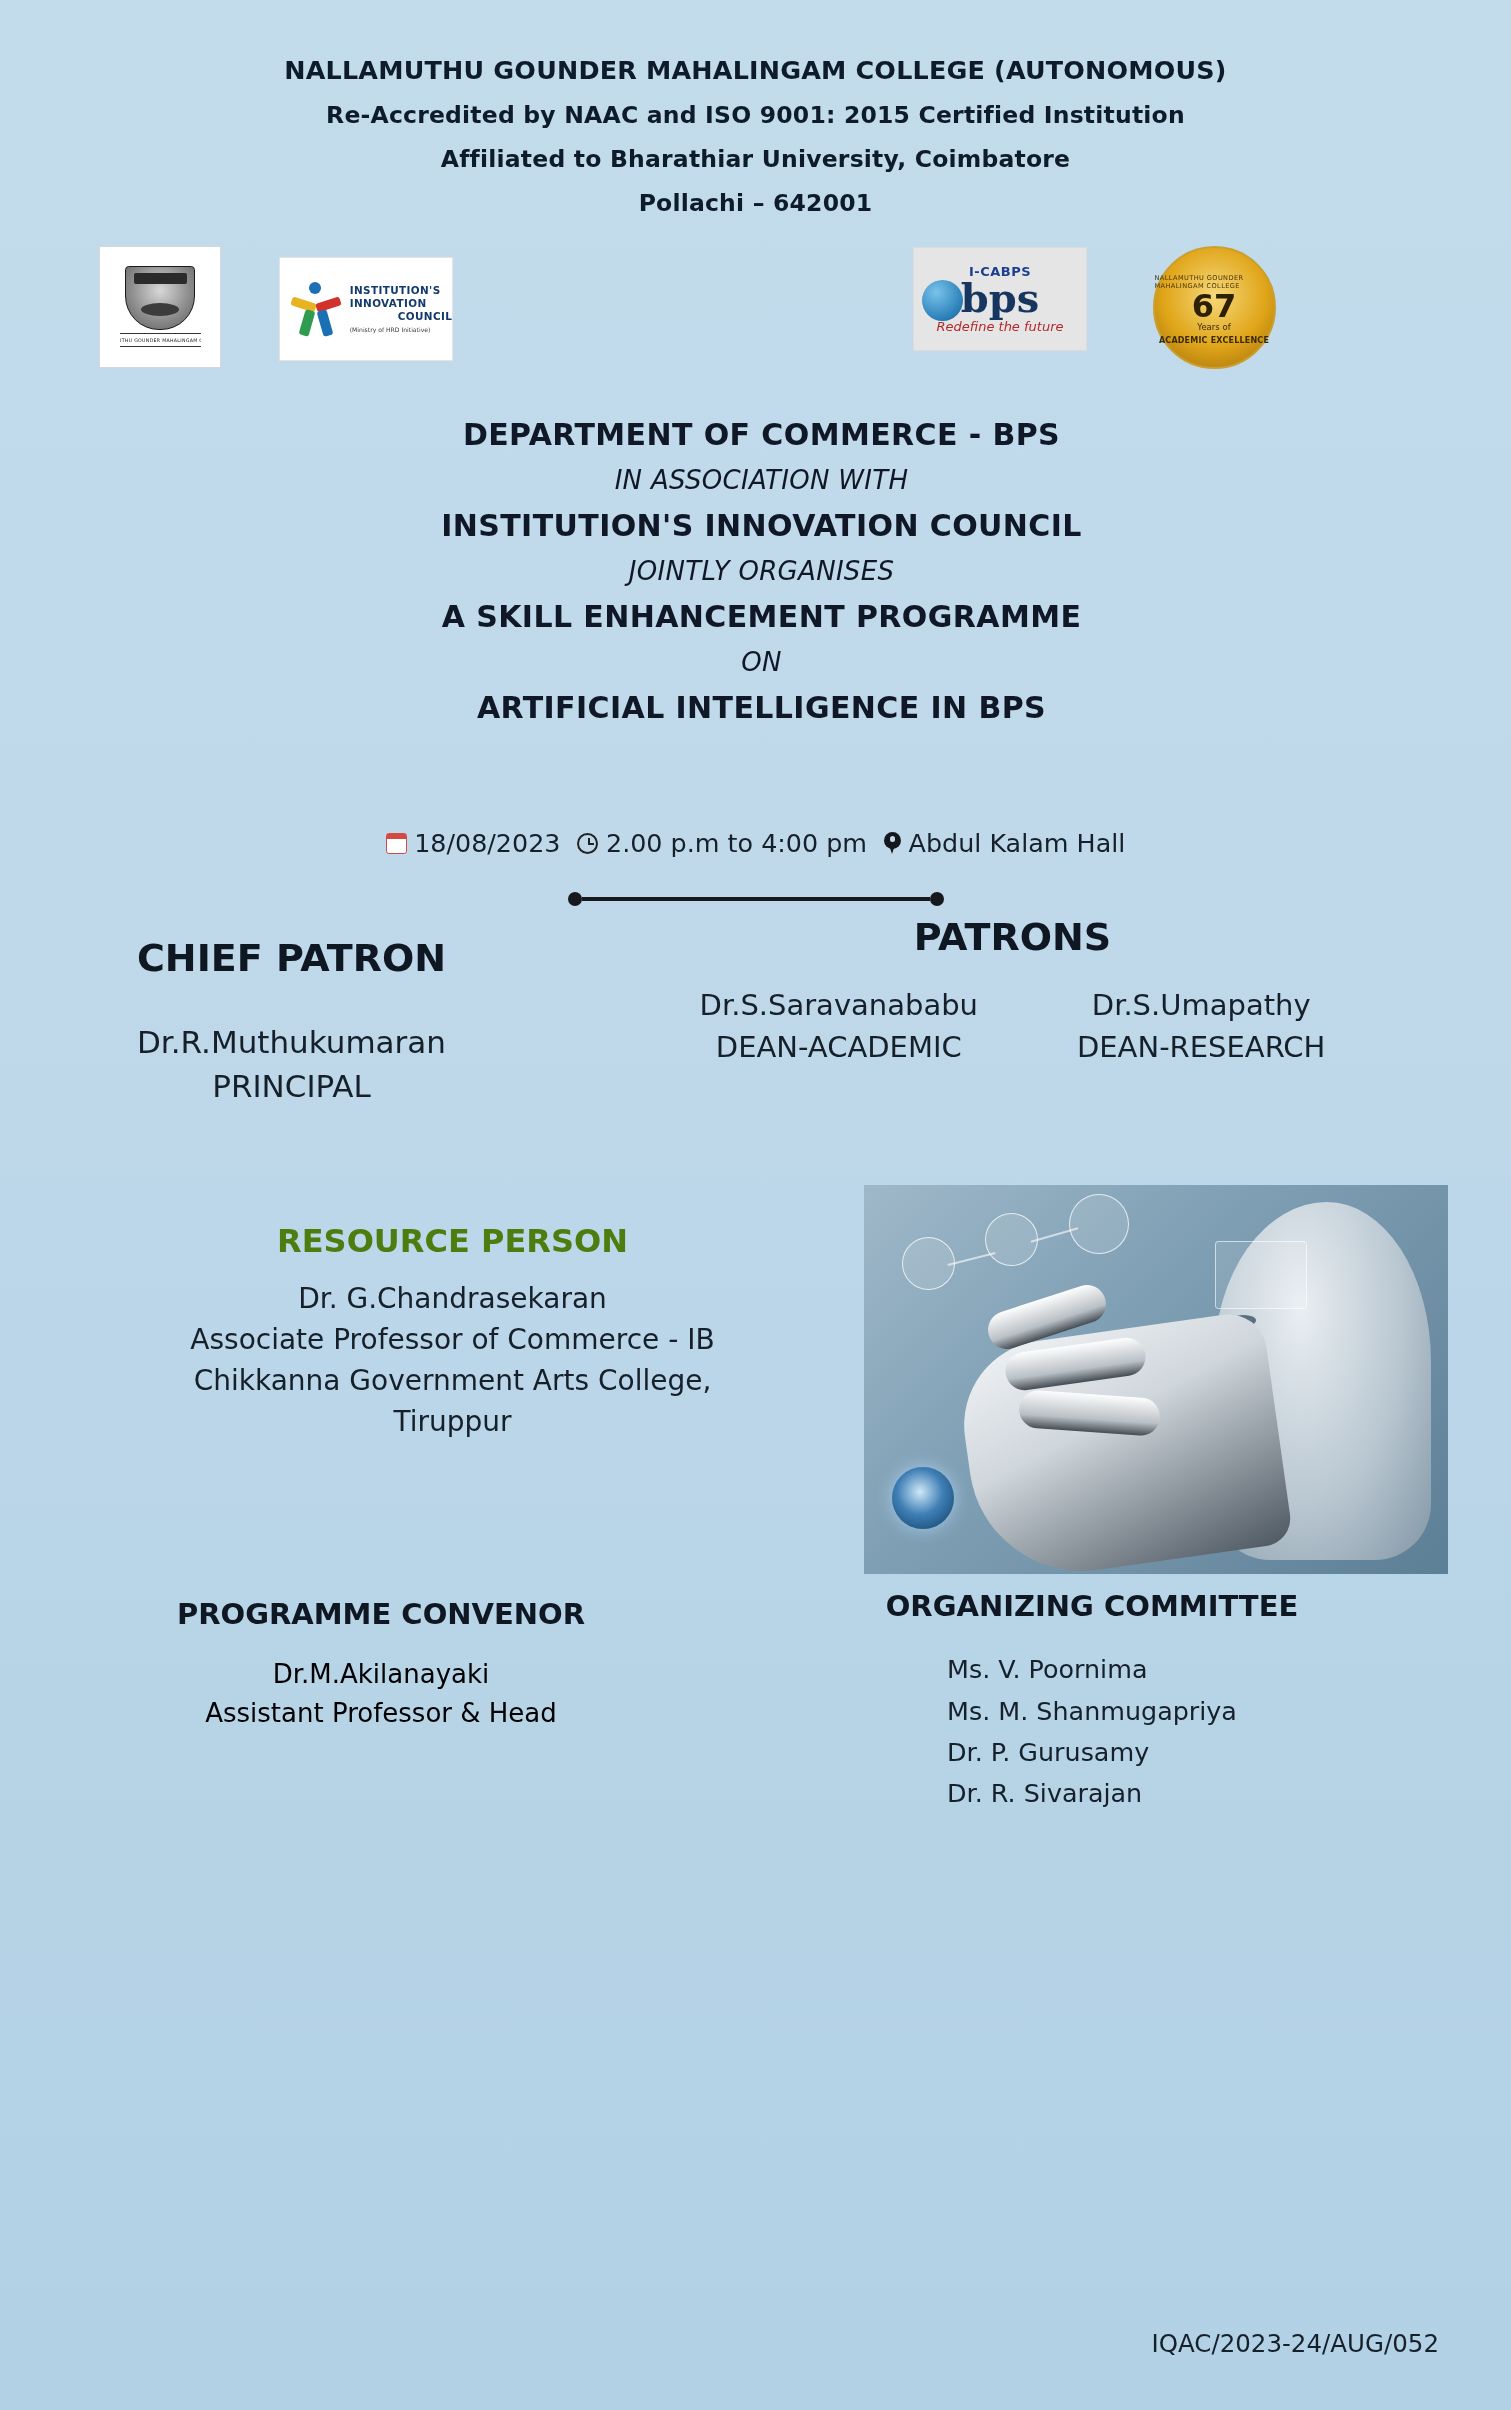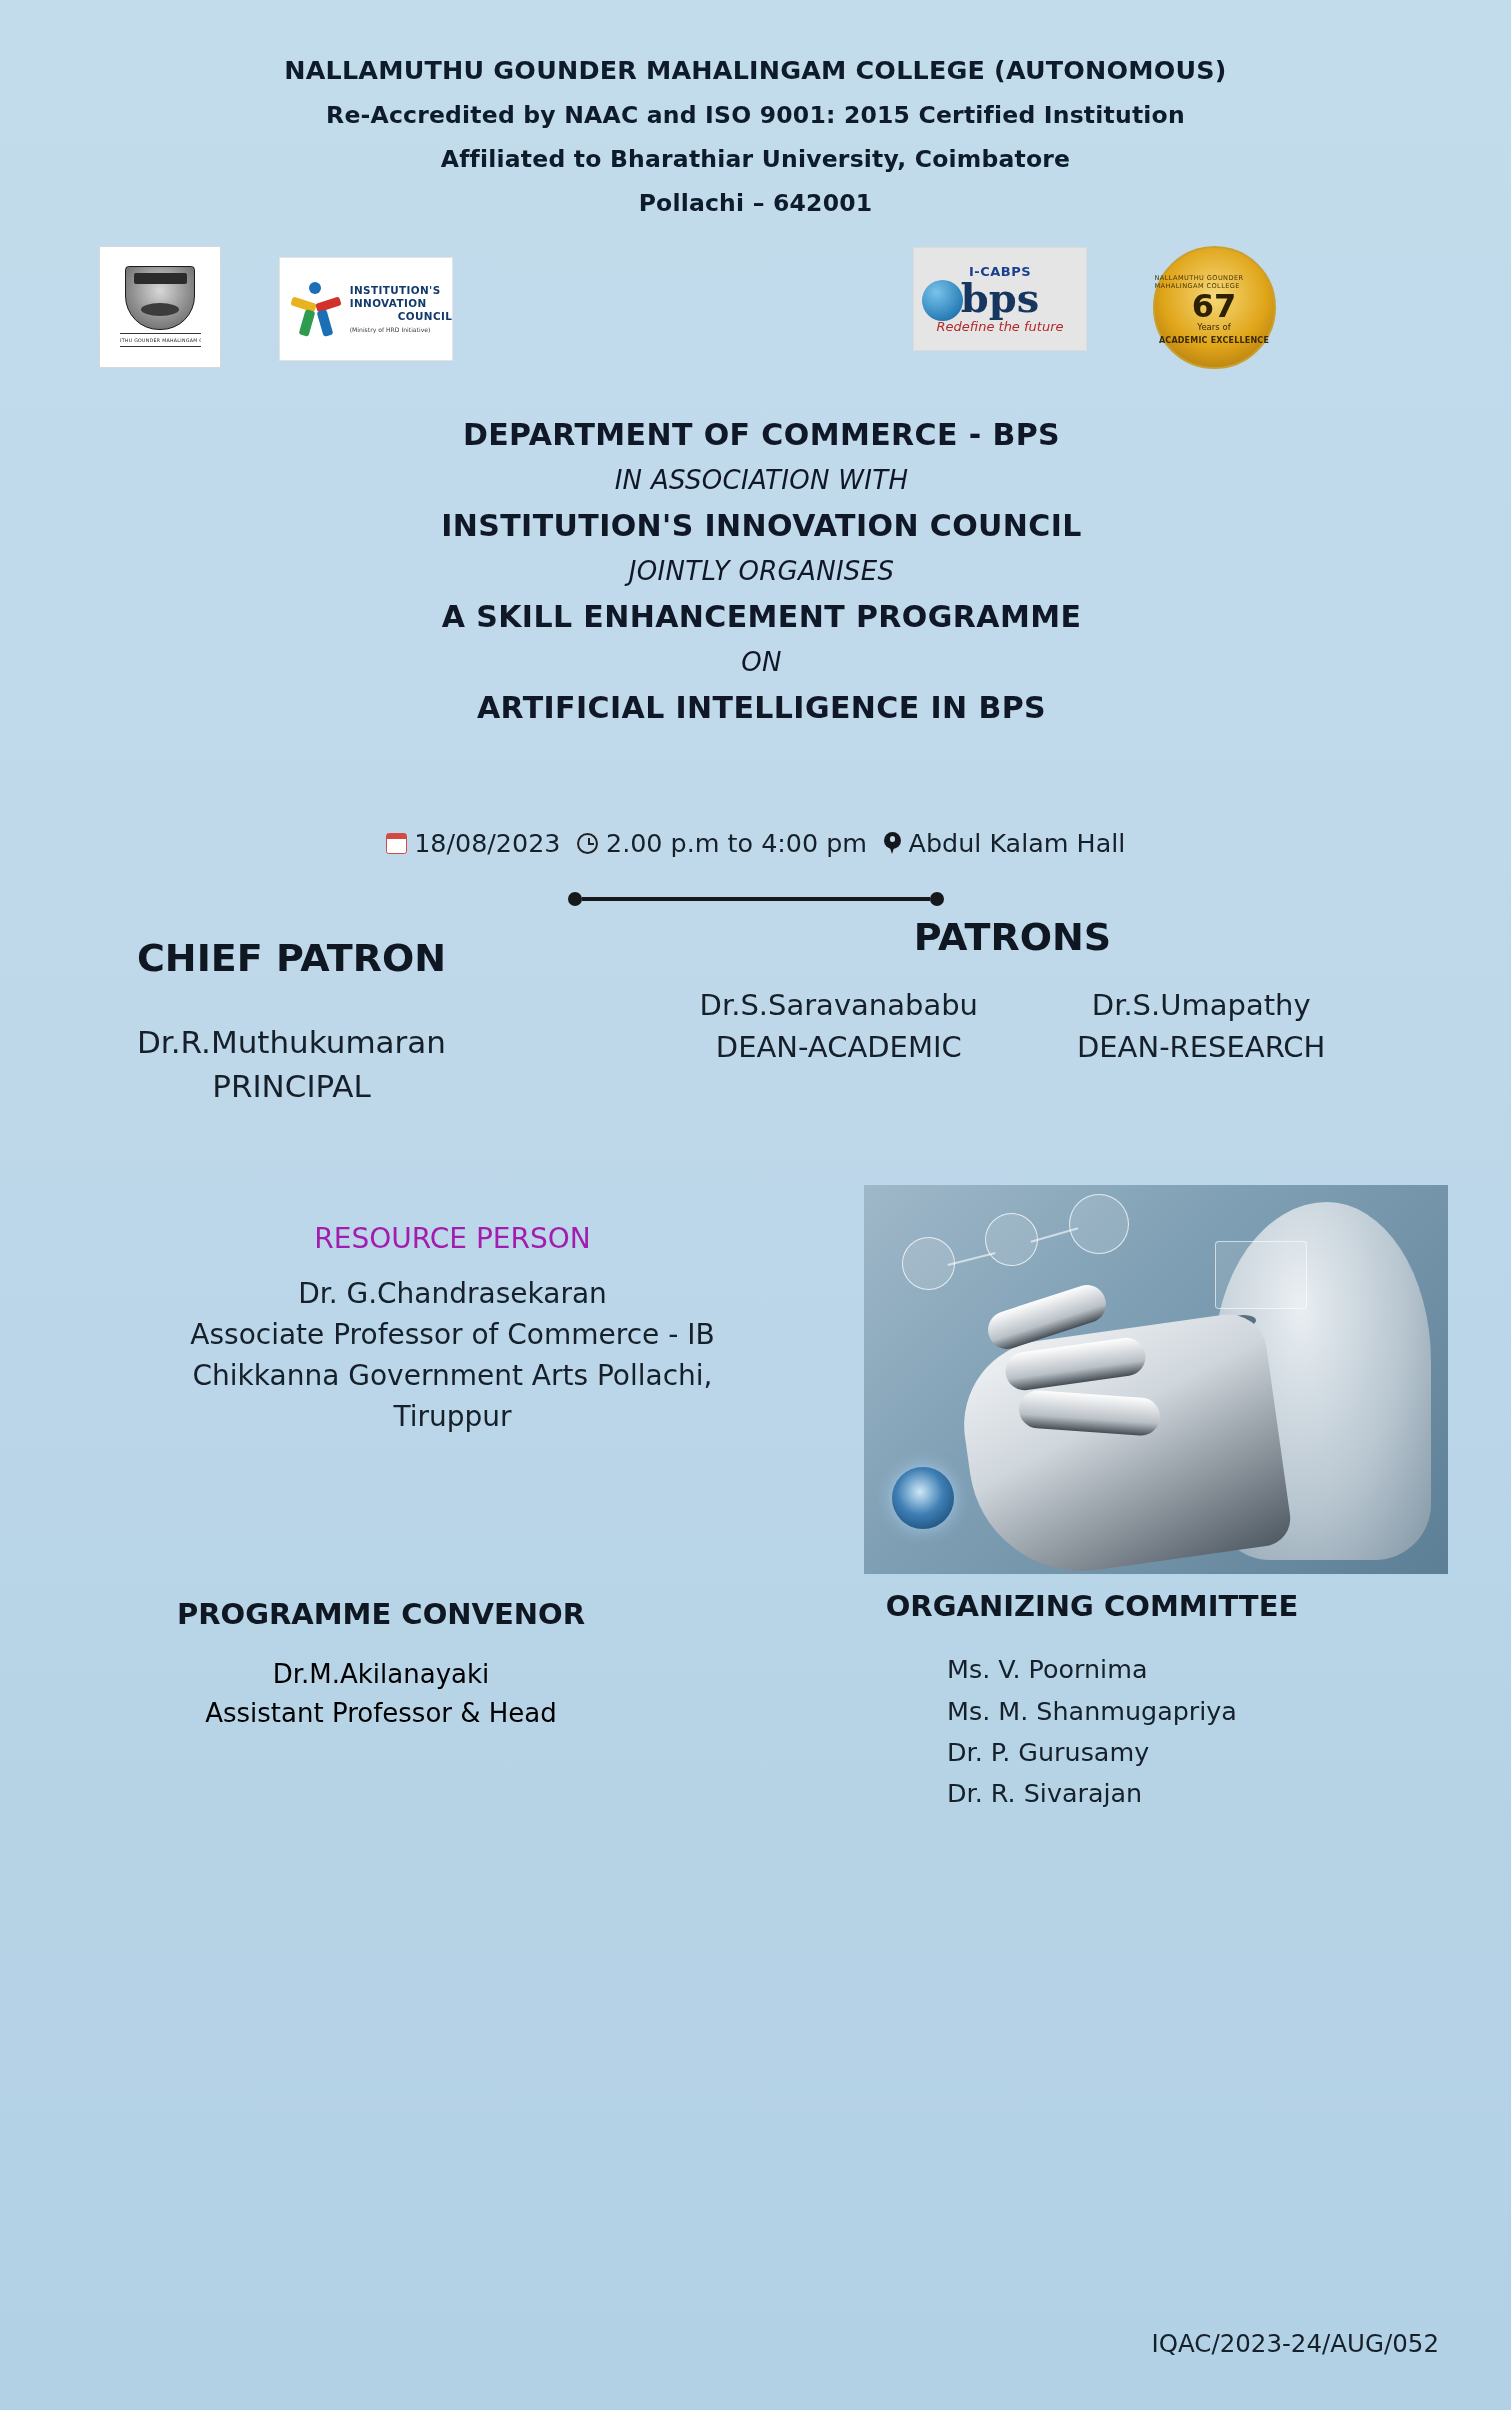--- a/index.html
+++ b/index.html
@@ -260,21 +260,21 @@
   }
   .patrons .row { display: flex; justify-content: center; gap: 99px; }
   .patrons .col { font-size: 29px; line-height: 1.42; color: #15202b; }
 
   
   .resource-section { position: relative; height: 395px; margin-top: 5.6px; }
   .resource {
     position: absolute; left: 38px; top: 56px; width: 829px; text-align: center;
   }
   .resource .h {
-    font-size: 28px; font-weight: normal; color: #a21caf; margin-bottom: 19px;
+    font-size: 32px; font-weight: bold; color: #4d7c0f; margin-bottom: 19px;
   }
   .resource .l { font-size: 28px; line-height: 1.46; color: #15202b; }
 
   .photo {
     position: absolute;
     left: 864px; top: 19px;
     width: 584px; height: 389px;
     background: linear-gradient(135deg, #9fb8c9 0%, #7f9fb4 40%, #5d7f95 100%);
     overflow: hidden;
   }
@@ -462,21 +462,21 @@
         </div>
       </div>
     </div>
   </div>
 
   <div class="resource-section">
     <div class="resource">
       <div class="h">RESOURCE PERSON</div>
       <div class="l">Dr. G.Chandrasekaran</div>
       <div class="l">Associate Professor of Commerce - IB</div>
-      <div class="l">Chikkanna Government Arts Pollachi,</div>
+      <div class="l">Chikkanna Government Arts College,</div>
       <div class="l">Tiruppur</div>
     </div>
 
     <div class="photo">
       <div class="head"></div>
       <div class="arm"></div>
       <div class="finger1"></div>
       <div class="finger2"></div>
       <div class="finger3"></div>
       <div class="node n1"></div>

